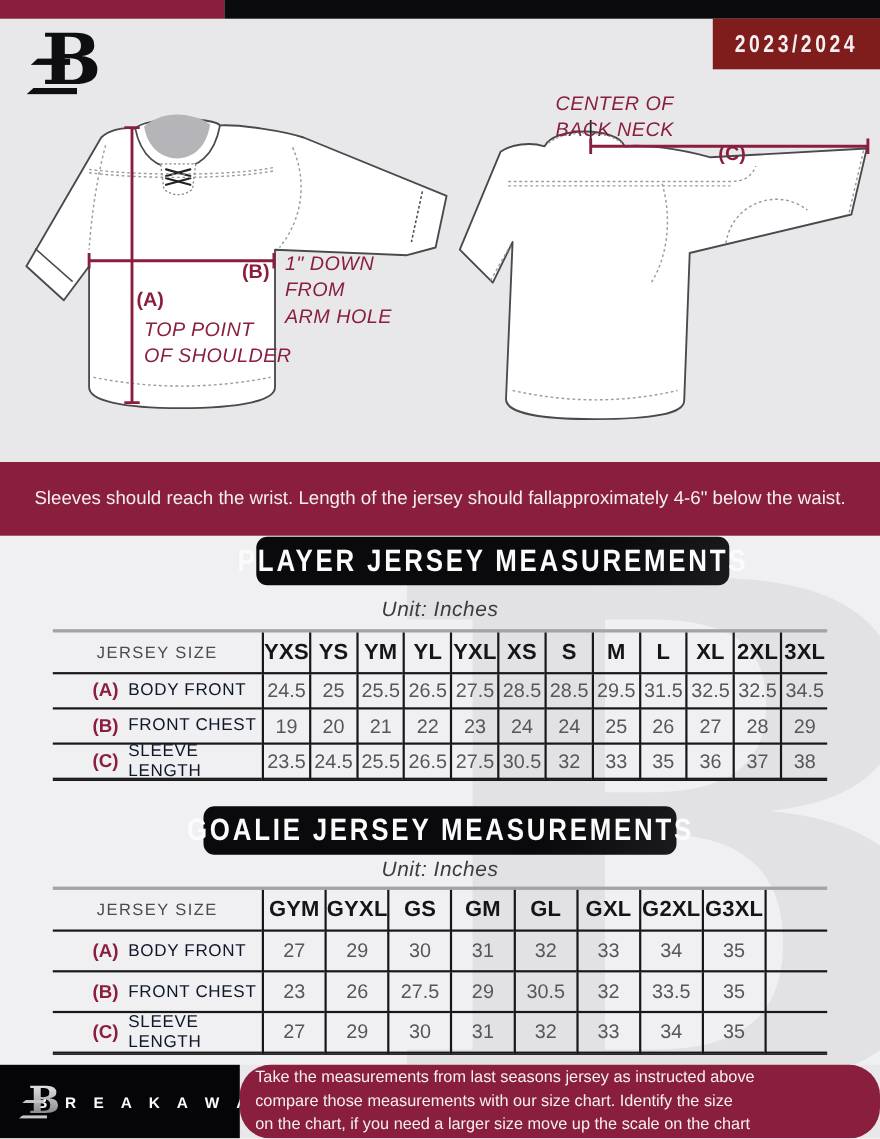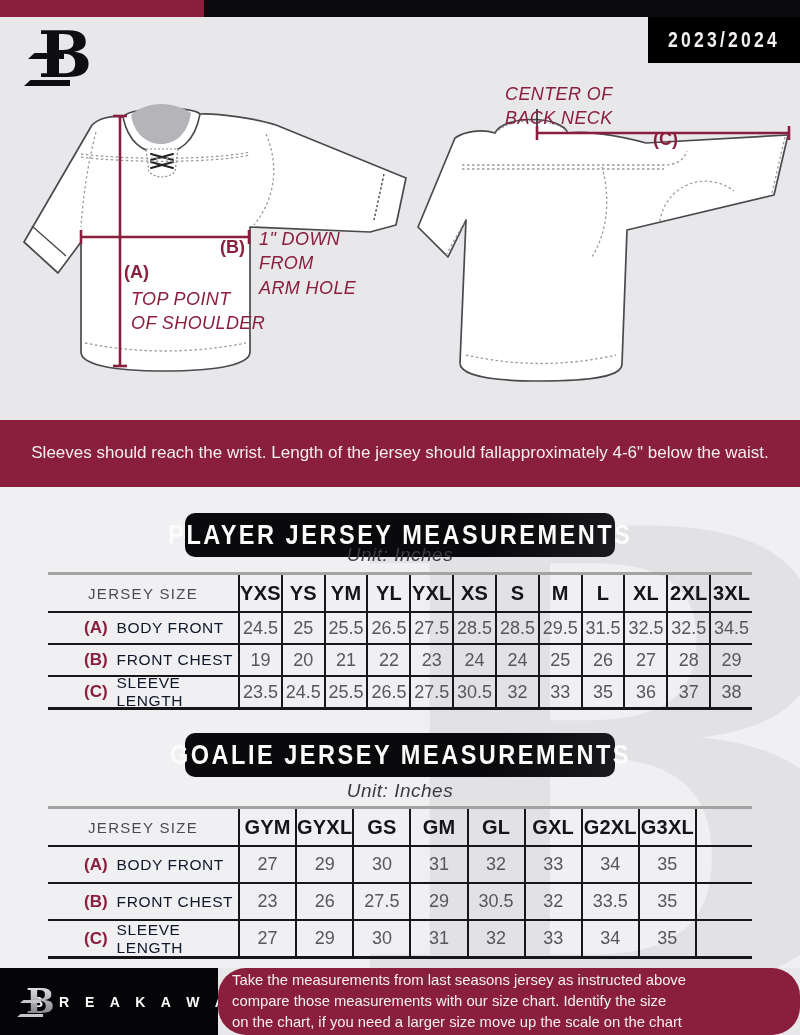--- a/index.html
+++ b/index.html
@@ -6,21 +6,21 @@
   body{width:800px;height:1035px;overflow:hidden;font-family:"Liberation Sans",sans-serif;}
   .page{position:relative;width:800px;height:1035px;background:#e8e8ea;overflow:hidden;}
 
   
   .topbar{position:absolute;top:0;left:0;width:800px;height:17px;display:flex;}
   .topbar .maroon{width:204px;background:#8a1e3d;}
   .topbar .black{flex:1;background:#0b0b0d;}
   .title-box{position:absolute;left:128px;top:17px;width:520px;height:50px;background:#fdfdfd;
              box-shadow:-3px 4px 0 #54545a;display:flex;align-items:center;justify-content:center;z-index:3;}
   .title-box span{font-weight:700;font-size:31px;letter-spacing:1px;color:#121215;white-space:nowrap;}
-  .year-box{position:absolute;left:648px;top:17px;width:152px;height:46px;background:#000000;
+  .year-box{position:absolute;left:648px;top:17px;width:152px;height:46px;background:#7f1d1d;
             display:flex;align-items:center;justify-content:center;z-index:2;}
   .year-box span{color:#f4f0f1;font-weight:700;font-size:22px;letter-spacing:4px;transform:scaleX(.8);white-space:nowrap;}
 
   .logo-top{position:absolute;left:30px;top:20px;width:72px;height:76px;z-index:2;}
   .logo-top .glyph{position:absolute;left:8px;top:0;font-family:"DejaVu Serif","Liberation Serif",serif;
                    font-weight:700;font-size:64px;line-height:70px;color:#0e0e11;}
   .logo-top .bar1{position:absolute;left:-2px;top:33px;width:36px;height:6px;background:#0e0e11;
                   clip-path:polygon(0 100%,18% 0,100% 0,100% 100%);}
   .logo-top .bar2{position:absolute;left:-6px;top:60px;width:46px;height:6px;background:#0e0e11;
                   clip-path:polygon(0 100%,14% 0,100% 0,100% 100%);}
@@ -181,21 +181,21 @@
 
   <div class="banner">
     <div>Sleeves should reach the wrist. Length of the jersey should fall</div>
     <div>approximately 4-6" below the waist.</div>
   </div>
 
   <div class="lower">
     <div class="watermark">B</div>
   </div>
 
-  <div class="pill" style="top:513px;">
+  <div class="pill" style="top:488px;margin-left:48px;">
     <span>PLAYER JERSEY MEASUREMENTS</span>
   </div>
   <div class="unit" style="top:544px;">Unit: Inches</div>
   <div class="mtable" style="top:572px;grid-template-columns:190px repeat(12,1fr);grid-template-rows:38px repeat(3,32px);">
       <div class="tc tlabel-head">JERSEY SIZE</div>
       <div class="tc tsize vb">YXS</div>
       <div class="tc tsize vb">YS</div>
       <div class="tc tsize vb">YM</div>
       <div class="tc tsize vb">YL</div>
       <div class="tc tsize vb">YXL</div>

